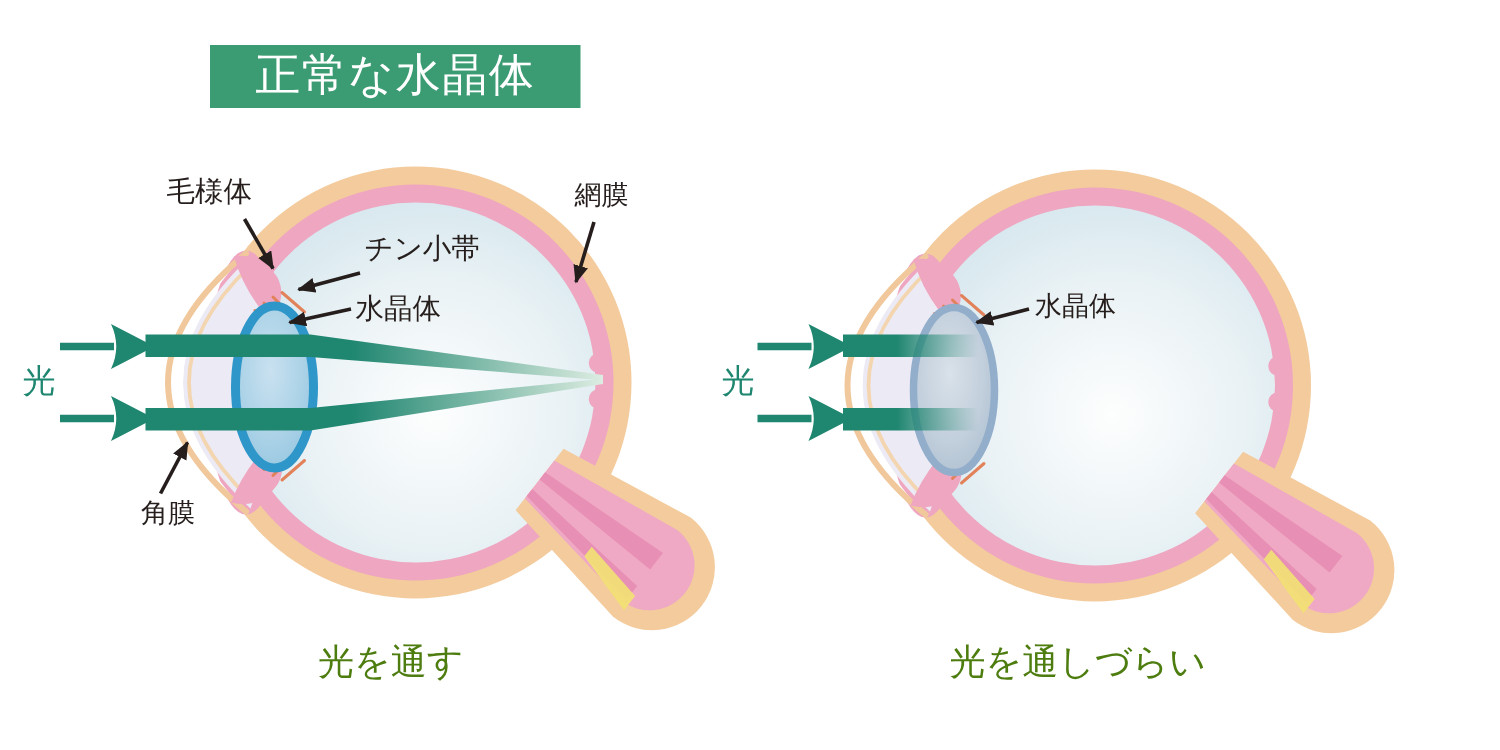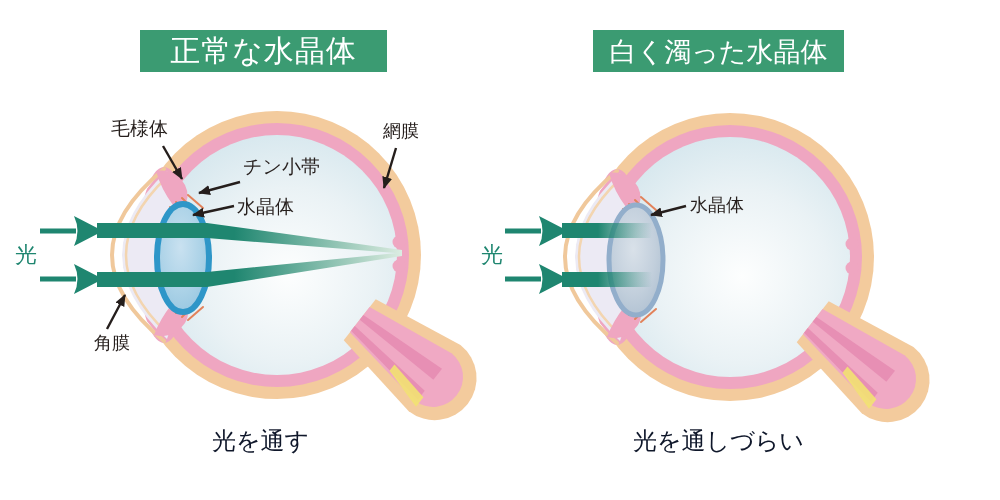--- a/index.html
+++ b/index.html
@@ -7,21 +7,21 @@
          font-family:"DejaVu Sans","Liberation Sans",sans-serif;}
   #stage svg{position:absolute;left:0;top:0;}
   .overlay{position:absolute;left:0;top:0;width:1000px;height:500px;pointer-events:none;}
   .badge{position:absolute;display:flex;align-items:center;justify-content:center;
          background:#3B9B72;color:#fff;line-height:1;white-space:nowrap;}
   .badge.left{left:140px;top:30px;width:247px;height:42px;font-size:30px;letter-spacing:1px;}
   .badge.right{left:593px;top:30px;width:251px;height:42px;font-size:27px;}
   .lbl{position:absolute;color:#251E1C;font-size:19px;line-height:1.1;white-space:nowrap;}
   .lbl.big{font-size:18px;}
   .light{position:absolute;color:#1F8670;font-size:22px;line-height:1;white-space:nowrap;}
-  .caption{position:absolute;color:#0f172a;font-size:24px;line-height:1.1;white-space:nowrap;}
+  .caption{position:absolute;color:#4d7c0f;font-size:24px;line-height:1.1;white-space:nowrap;}
 </style>
 </head>
 <body>
 
 <div id="stage">
 
 <svg width="1000" height="500" viewBox="0 0 1000 500">
   <defs>
     <radialGradient id="interiorGrad" cx="55%" cy="58%" r="72%">
       <stop offset="0%" stop-color="#FDFEFE"></stop>
@@ -121,21 +121,20 @@
     <path d="M240,182 L199,193" marker-end="url(#arrowHead)"></path>
     <path d="M234,206 L193,215" marker-end="url(#arrowHead)"></path>
     <path d="M396,148 L384,188" marker-end="url(#arrowHead)"></path>
     <path d="M107,329 L125,295" marker-end="url(#arrowHead)"></path>
     <path d="M686,206 L651,215" marker-end="url(#arrowHead)"></path>
   </g>
 </svg>
 
 <div class="overlay">
   <div class="badge left">正常な水晶体</div>
-  <div class="badge right">白く濁った水晶体</div>
 
   <div class="lbl" style="left:111px;top:118px;">毛様体</div>
   <div class="lbl" style="left:243px;top:156px;">チン小帯</div>
   <div class="lbl" style="left:237px;top:196px;">水晶体</div>
   <div class="lbl big" style="left:383px;top:121px;">網膜</div>
   <div class="lbl big" style="left:94px;top:333px;">角膜</div>
   <div class="lbl big" style="left:690px;top:195px;">水晶体</div>
 
   <div class="light" style="left:15px;top:244px;">光</div>
   <div class="light" style="left:481px;top:244px;">光</div>

